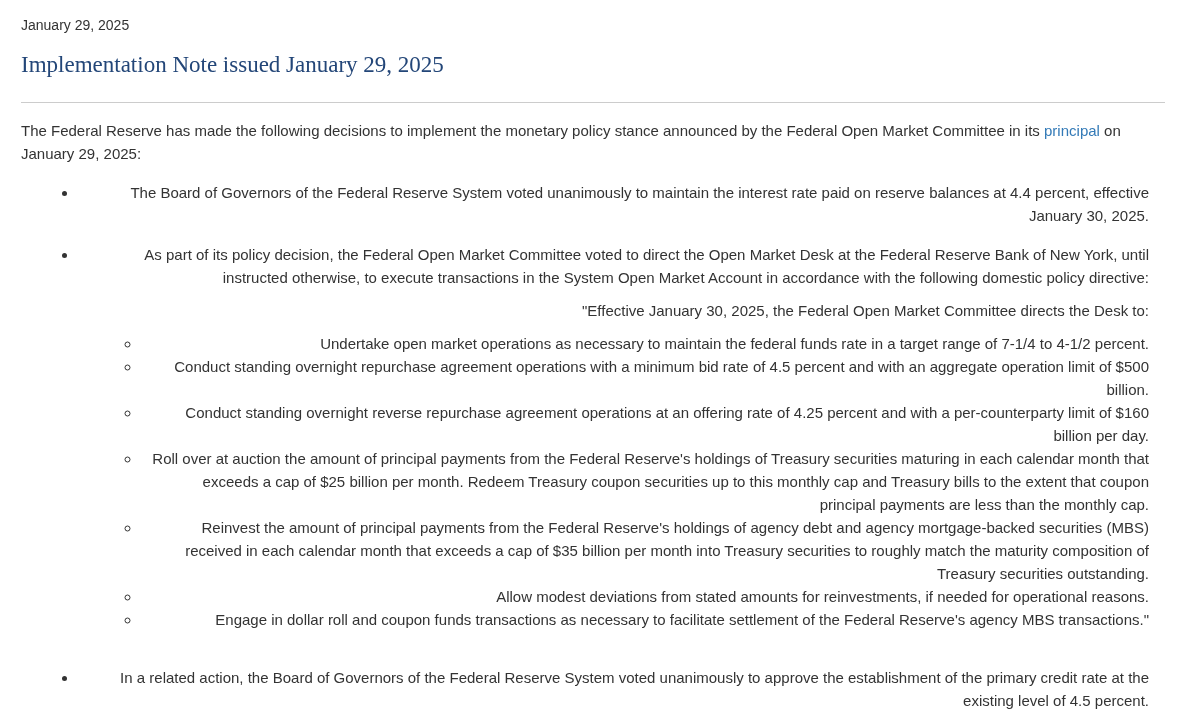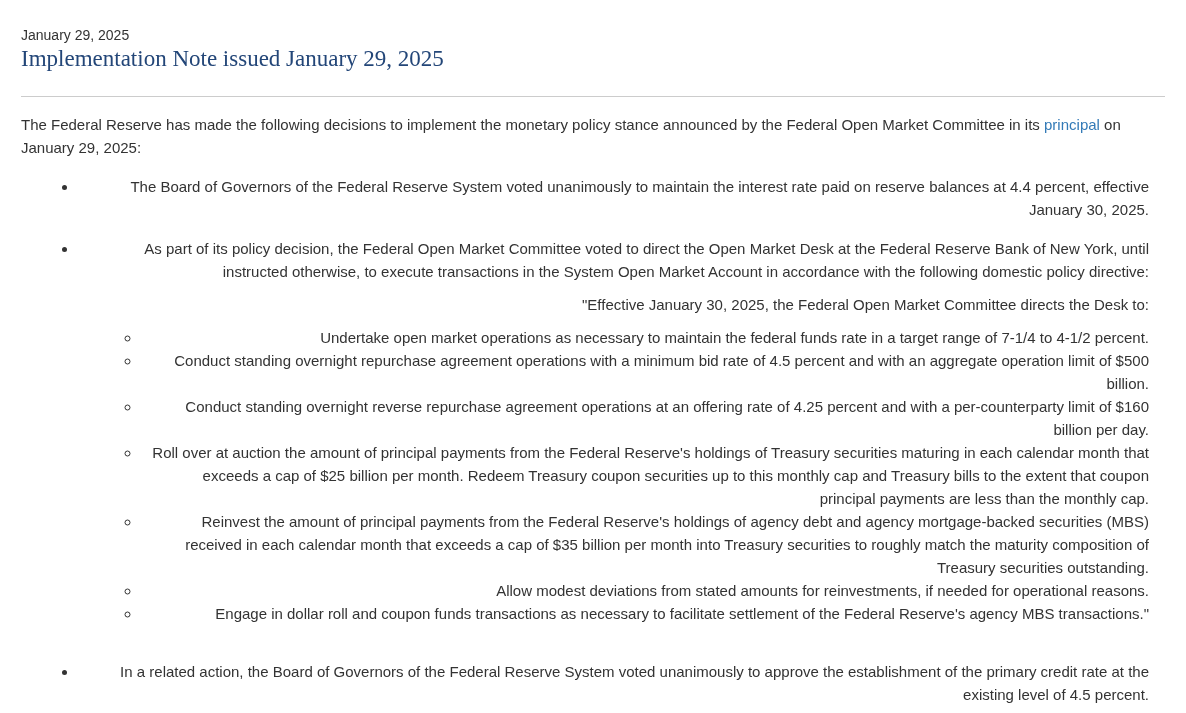--- a/index.html
+++ b/index.html
@@ -13,28 +13,28 @@
     width: 1186px;
     min-height: 713px;
     box-sizing: border-box;
     padding: 12px 21px 24px 21px;
     background: #ffffff;
   }
   .article-date {
     font-size: 14px;
     line-height: 1.1;
     color: #333333;
-    margin: 16px 0 2px 0;
+    margin: 6px 0 2px 0;
   }
   .page-title {
     font-family: "Liberation Serif", "DejaVu Serif", serif;
     font-size: 23px;
     font-weight: 400;
     color: #234678;
-    margin: 3px 0 0 0;
+    margin: 19px 0 0 0;
     line-height: 1.15;
   }
   .title-divider {
     border: none;
     border-top: 1px solid #cccccc;
     margin: 23px 0 0 0;
   }
   .section-heading {
     font-size: 15px;
     font-weight: bold;

